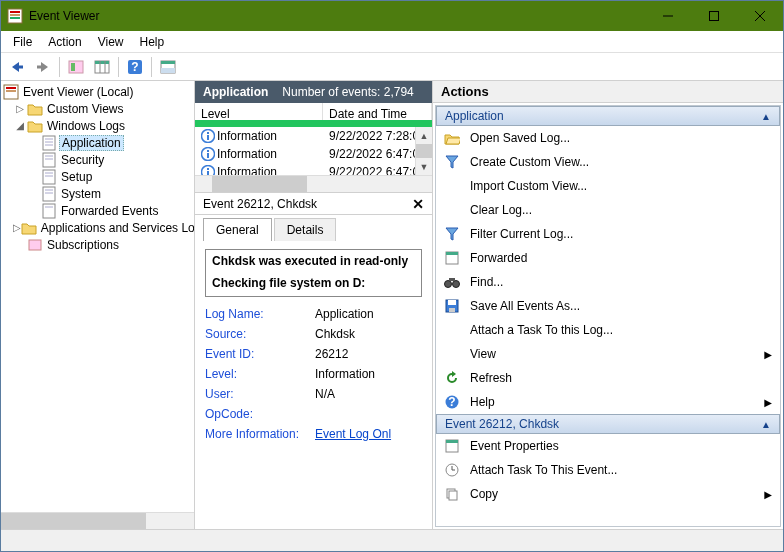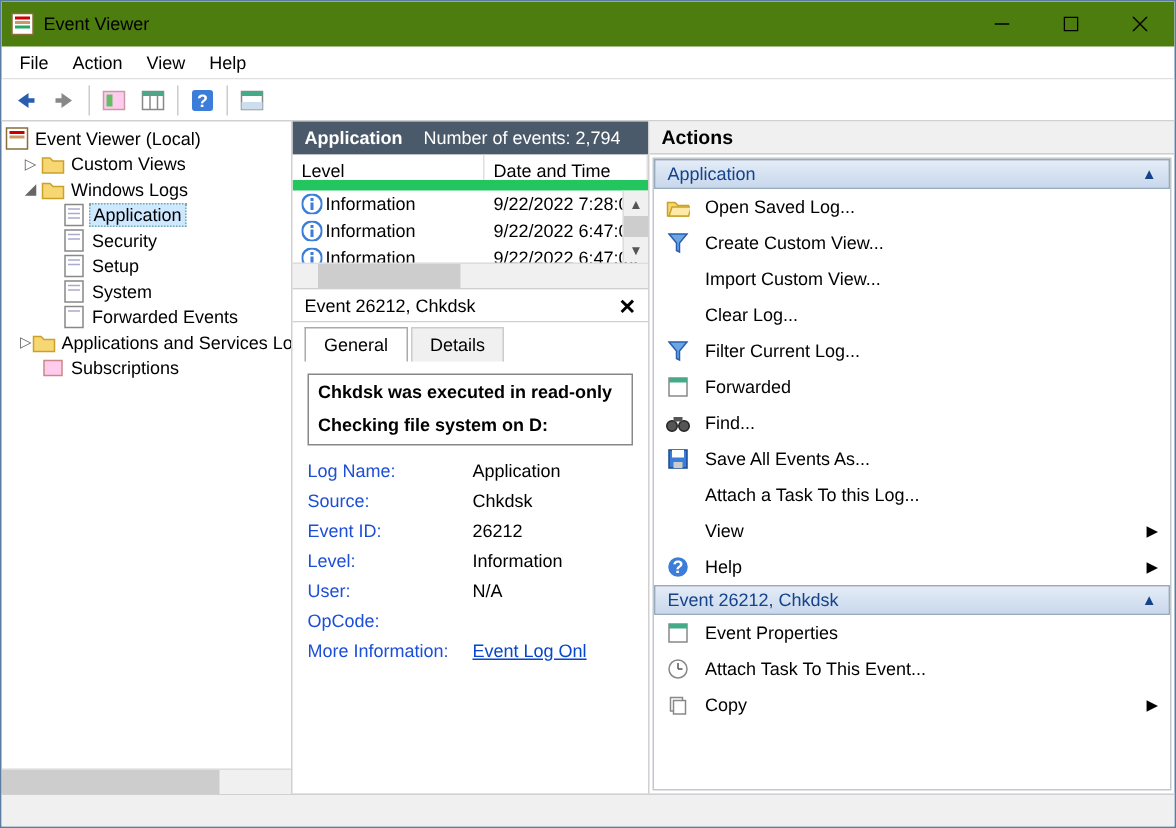--- a/index.html
+++ b/index.html
@@ -416,20 +416,29 @@
           <span>Attach a Task To this Log...</span>
         </div>
       <div class="action-item">
           <span class="ic"></span>
           <span>View</span>
           <span class="arrow">▶</span>
         </div>
       <div class="action-item">
           <span class="ic">
             <svg width="14" height="14">
+              <path d="M7 2a5 5 0 1 0 5 5h-2a3 3 0 1 1-3-3V2z" fill="#2a8a2a"></path>
+              <path d="M7 0l4 3-4 3z" fill="#2a8a2a"></path>
+            </svg>
+          </span>
+          <span>Refresh</span>
+        </div>
+      <div class="action-item">
+          <span class="ic">
+            <svg width="14" height="14">
               <circle cx="7" cy="7" r="6.5" fill="#3b7dd8"></circle>
               <text x="7" y="11" text-anchor="middle" fill="#fff" font-size="10" font-weight="bold">?</text>
             </svg>
           </span>
           <span>Help</span>
           <span class="arrow">▶</span>
         </div>
 
       <div class="actions-section">
         <span>Event 26212, Chkdsk</span>

